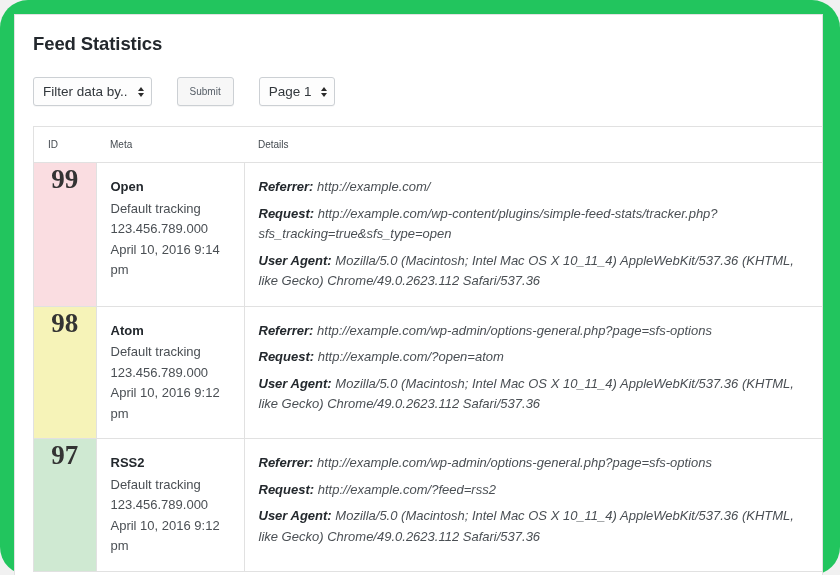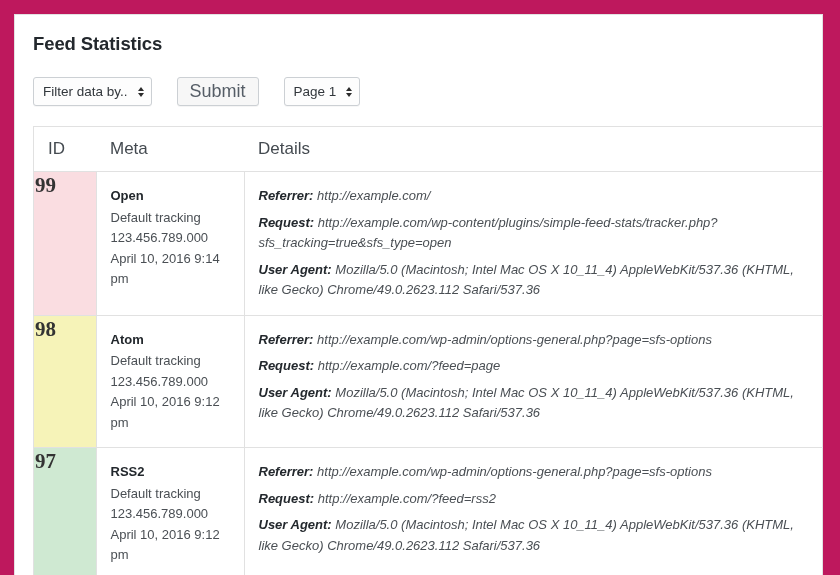--- a/index.html
+++ b/index.html
@@ -10,22 +10,23 @@
     height: 575px;
     overflow: hidden;
     background: #f1f1f1;
     font-family: "Liberation Sans", sans-serif;
     -webkit-font-smoothing: antialiased;
   }
 
   .page {
     width: 840px;
     height: 575px;
-    background: #be185d;
+    background: #22c55e;
     padding: 14px 17px 0 14px;
+    border-radius: 28px;
   }
 
   .card {
     background: #ffffff;
     border: 1px solid #e2e2e2;
     border-bottom: none;
     height: 561px;
     padding: 18px 16px 0 18px;
     overflow: hidden;
   }
@@ -85,21 +86,21 @@
 
   .btn {
     display: inline-flex;
     align-items: center;
     justify-content: center;
     height: 29px;
     padding: 0 12px;
     background: #f7f7f7;
     border: 1px solid #ccd0d4;
     border-radius: 3px;
-    font-size: 18px;
+    font-size: 10px;
     color: #555d66;
     cursor: pointer;
     box-shadow: 0 1px 0 rgba(0,0,0,0.04);
     white-space: nowrap;
   }
 
   
   .table-wrap {
     border: 1px solid #e1e1e1;
     border-bottom: none;
@@ -108,43 +109,43 @@
 
   table.stats {
     border-collapse: collapse;
     width: 100%;
     table-layout: fixed;
   }
 
   table.stats th {
     text-align: left;
     font-weight: normal;
-    font-size: 17px;
+    font-size: 10px;
     color: #444a50;
     padding: 12px 10px 12px 14px;
     border-bottom: 1px solid #e1e1e1;
     background: #ffffff;
     vertical-align: middle;
   }
 
   col.c-id      { width: 62px; }
   col.c-meta    { width: 148px; }
   col.c-details { width: 581px; }
 
   table.stats td {
     border-bottom: 1px solid #e1e1e1;
     vertical-align: top;
     background: #ffffff;
   }
 
   td.id-cell {
-    text-align: left;
+    text-align: center;
     vertical-align: middle;
     font-family: "Liberation Serif", serif;
-    font-size: 21px;
+    font-size: 27px;
     font-weight: bold;
     color: #333333;
     border-right: 1px solid #e1e1e1;
   }
 
   td.meta-cell {
     padding: 14px 10px 14px 14px;
     border-right: 1px solid #e1e1e1;
     font-size: 13px;
     color: #4a4f54;
@@ -235,21 +236,21 @@
             <tr>
               <td class="id-cell" style="background: rgb(246, 243, 184);">98</td>
               <td class="meta-cell">
                 <div class="meta-title">Atom</div>
                 <div>Default tracking</div>
                 <div>123.456.789.000</div>
                 <div>April 10, 2016 9:12 pm</div>
               </td>
               <td class="details-cell">
                 <div class="line"><span class="lbl">Referrer:</span> <span>http://example.com/wp-admin/options-general.php?page=sfs-options</span></div>
-                <div class="line"><span class="lbl">Request:</span> <span>http://example.com/?feed=page</span></div>
+                <div class="line"><span class="lbl">Request:</span> <span>http://example.com/?open=atom</span></div>
                 <div class="line"><span class="lbl">User Agent:</span> <span>Mozilla/5.0 (Macintosh; Intel Mac OS X 10_11_4) AppleWebKit/537.36 (KHTML, like Gecko) Chrome/49.0.2623.112 Safari/537.36</span></div>
               </td>
             </tr>
             <tr>
               <td class="id-cell" style="background: rgb(207, 233, 210);">97</td>
               <td class="meta-cell">
                 <div class="meta-title">RSS2</div>
                 <div>Default tracking</div>
                 <div>123.456.789.000</div>
                 <div>April 10, 2016 9:12 pm</div>

